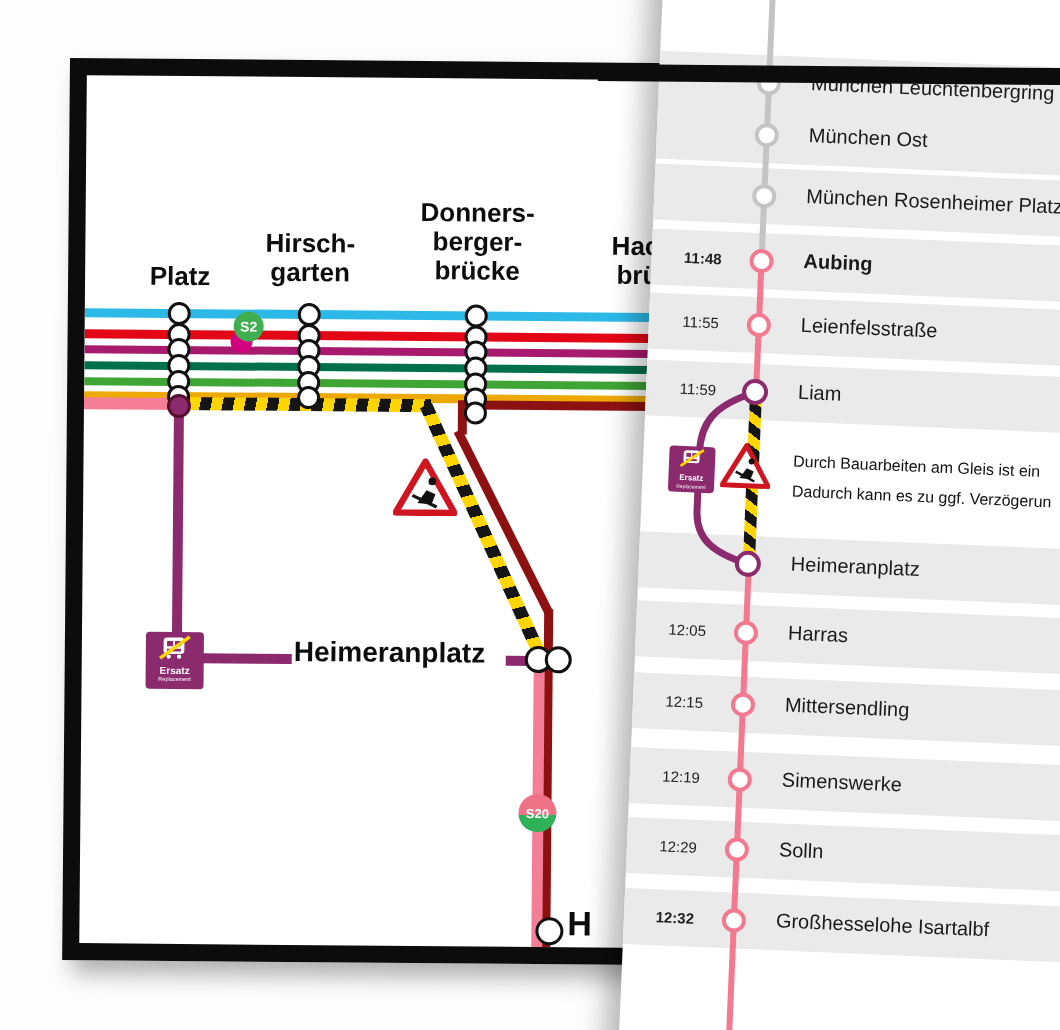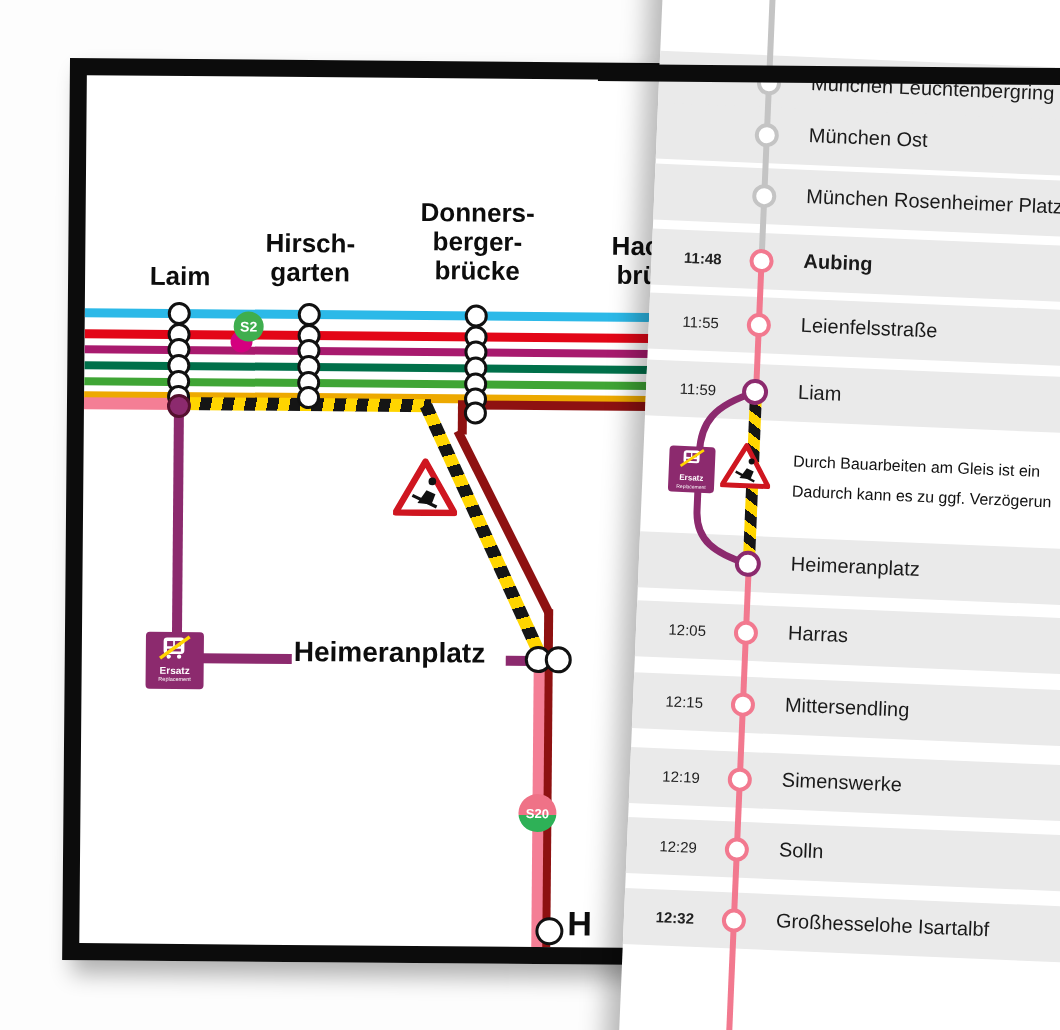--- a/index.html
+++ b/index.html
@@ -117,21 +117,21 @@
           <rect x="20" y="7" width="7" height="6" fill="#8c2a6e"></rect>
           <rect x="11" y="16" width="16" height="3" fill="#8c2a6e"></rect>
           <circle cx="13" cy="25" r="2.5" fill="#fff"></circle>
           <circle cx="25" cy="25" r="2.5" fill="#fff"></circle>
           <line x1="3" y1="27" x2="37" y2="2" stroke="#ffd500" stroke-width="4"></line>
         </svg>
         <span class="t1">Ersatz</span>
         <span class="t2">Replacement</span>
       </div>
 
-      <div class="map-label" style="left:35px;top:186px;width:120px"><span>Laim</span></div>
+      <div class="map-label" style="left:35px;top:186px;width:120px"><span>Platz</span></div>
 
       <div class="map-label" style="left:155px;top:152px;width:140px">
         <span>Hirsch-</span><br>
         <span>garten</span>
       </div>
 
       <div class="map-label" style="left:317px;top:120px;width:150px">
         <span>Donners-</span><br>
         <span>berger-</span><br>
         <span>brücke</span>

